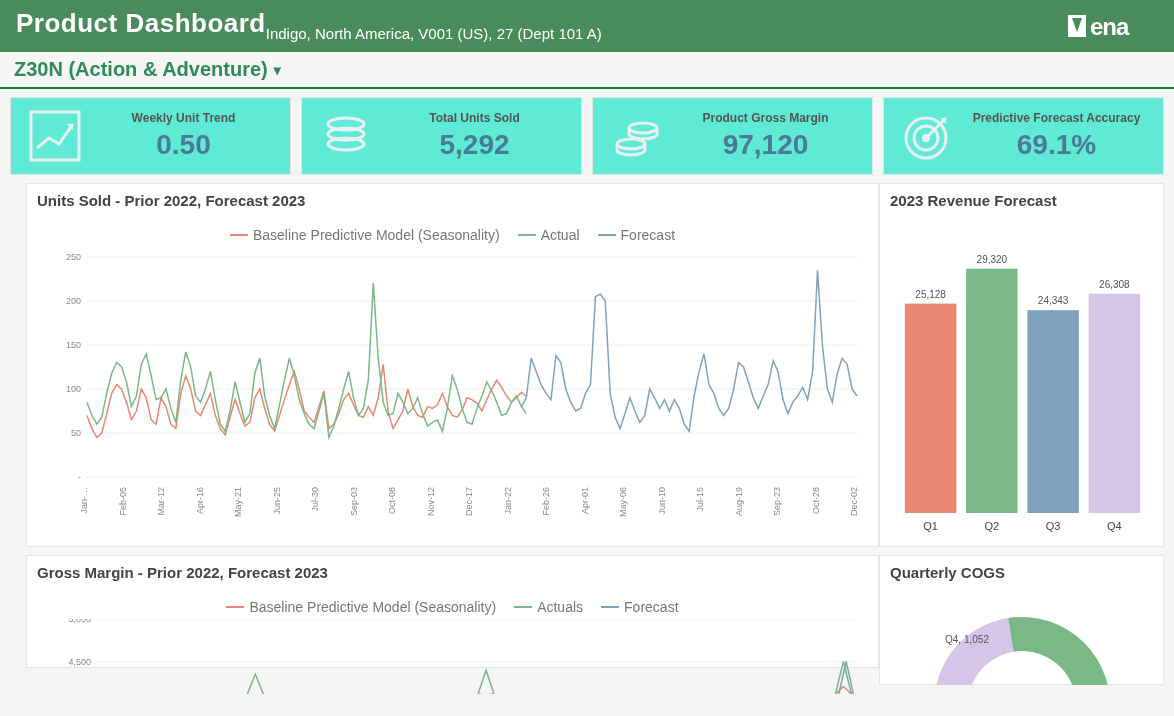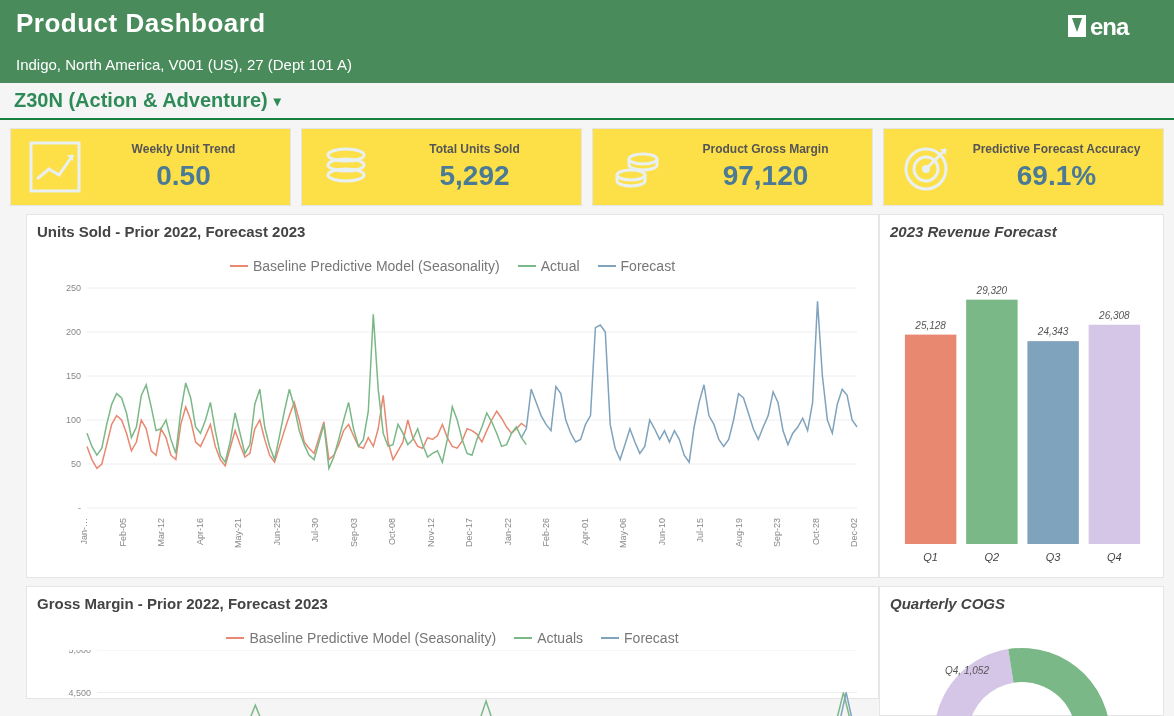--- a/index.html
+++ b/index.html
@@ -11,21 +11,21 @@
     overflow: hidden;
   }
   .header {
     background: #4a8b5c;
     color: #fff;
     padding: 8px 16px 10px 16px;
     display: flex;
     justify-content: space-between;
     align-items: flex-start;
   }
-  .header-left { display: flex; flex-direction: column; justify-content: space-between; }
+  .header-left { display: flex; flex-direction: row; justify-content: space-between; }
   .header .title {
     font-size: 26px;
     font-weight: 700;
     font-family: "Arial Narrow", Arial, sans-serif;
     letter-spacing: 0.5px;
   }
   .header .subtitle { font-size: 15px; margin-top: 17px; }
   .header .logo {
     font-size: 28px;
     font-weight: 700;
@@ -51,21 +51,21 @@
   .product-dropdown::after {
     content: "▾";
     font-size: 14px;
   }
   .kpi-row {
     display: flex;
     gap: 10px;
     padding: 8px 10px;
   }
   .kpi-card {
-    background: #fde047;
+    background: #5eead4;
     border: 1px solid #e5e5e5;
     flex: 1;
     height: 78px;
     display: flex;
     align-items: center;
     padding: 6px 16px;
     gap: 10px;
   }
   .kpi-icon {
     width: 56px;
@@ -96,21 +96,21 @@
     display: flex;
     padding: 0 10px 8px 26px;
     justify-content: flex-end;
   }
   .chart-panel {
     background: #fff;
     border: 1px solid #e5e5e5;
     padding: 8px 10px;
   }
   .chart-panel.large { flex: 1; }
-  .chart-panel.small { width: 285px; font-style: italic; }
+  .chart-panel.small { width: 285px; }
   .chart-title {
     font-size: 15px;
     font-weight: 700;
     color: #444;
     font-family: "Arial Narrow", Arial, sans-serif;
     margin-bottom: 4px;
   }
   svg { display: block; }
   .legend {
     display: flex;

